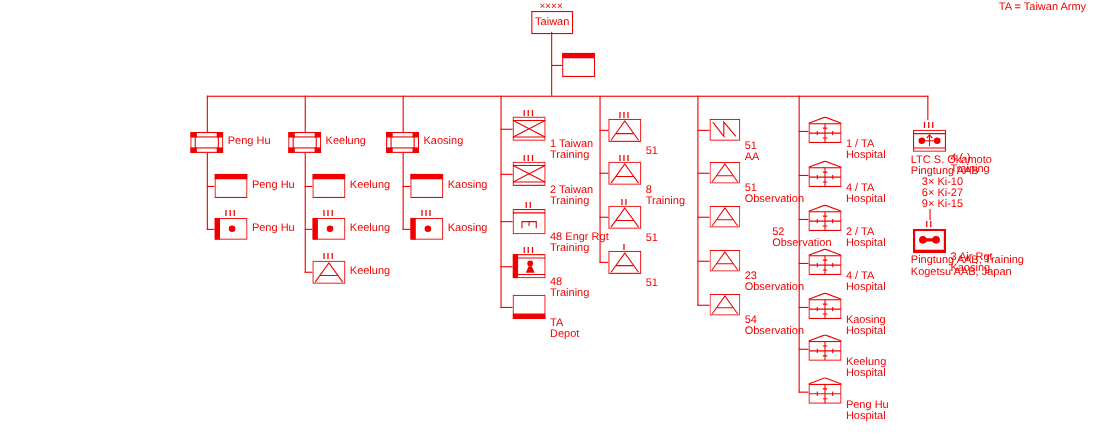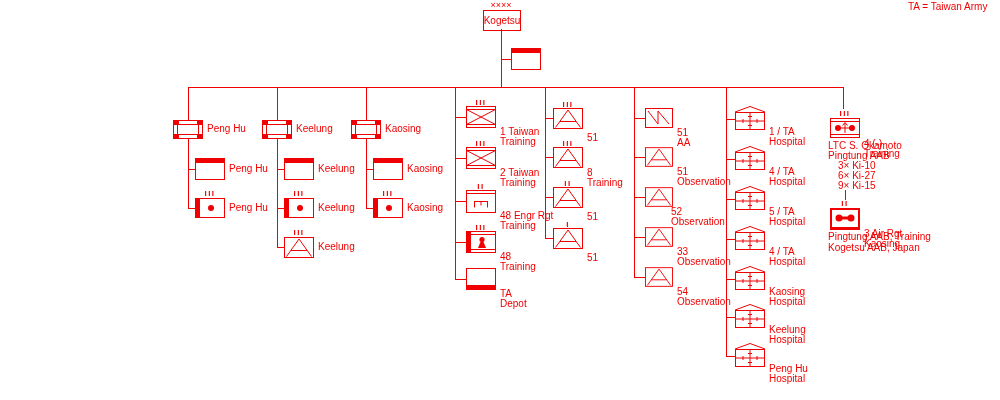--- a/index.html
+++ b/index.html
@@ -101,21 +101,21 @@
     </symbol>
   </defs>
 </svg>
 
 <div id="diagram">
 
   <div class="legend" style="left:908px;top:2px">TA = Taiwan Army</div>
 
   <div class="army-ec" style="left:481px;top:1px;width:40px">××××</div>
   <div class="rootbox" style="left:483px;top:10px;width:36px;height:19px">
-    <span>Kogetsu</span>
+    <span>Taiwan</span>
   </div>
   <div class="v" style="left:501px;top:29px;height:58px"></div>
   <div class="h" style="left:501px;top:59px;width:10px"></div>
   <svg class="sym" style="left:511px;top:48px;width:30px;height:22px">
       <use href="#s-hq"></use>
     </svg>
 
   <div class="h" style="left:188px;top:87px;width:656px"></div>
   <div class="v" style="left:188px;top:87px;height:33px"></div>
   <div class="v" style="left:277px;top:87px;height:33px"></div>
@@ -265,29 +265,29 @@
   <svg class="sym" style="left:645px;top:147px;width:28px;height:20px">
       <use href="#s-tri"></use>
     </svg>
   <div class="lb" style="left:677px;top:147px">
     <span>51</span><span>Observation</span></div>
 
   <div class="h" style="left:634px;top:197px;width:11px"></div>
   <svg class="sym" style="left:645px;top:187px;width:28px;height:20px">
       <use href="#s-tri"></use>
     </svg>
-  <div class="lb" style="left:671px;top:187px">
+  <div class="lb" style="left:702px;top:187px">
     <span>52</span><span>Observation</span></div>
 
   <div class="h" style="left:634px;top:237px;width:11px"></div>
   <svg class="sym" style="left:645px;top:227px;width:28px;height:20px">
       <use href="#s-tri"></use>
     </svg>
   <div class="lb" style="left:677px;top:227px">
-    <span>33</span><span>Observation</span></div>
+    <span>23</span><span>Observation</span></div>
 
   <div class="h" style="left:634px;top:277px;width:11px"></div>
   <svg class="sym" style="left:645px;top:267px;width:28px;height:20px">
       <use href="#s-tri"></use>
     </svg>
   <div class="lb" style="left:677px;top:267px">
     <span>54</span><span>Observation</span></div>
 
   <div class="h" style="left:726px;top:119px;width:9px"></div>
   <svg class="sym" style="left:735px;top:106px;width:30px;height:24px">
@@ -301,21 +301,21 @@
       <use href="#s-hosp"></use>
     </svg>
   <div class="lb" style="left:769px;top:147px">
     <span>4 / TA</span><span>Hospital</span></div>
 
   <div class="h" style="left:726px;top:199px;width:9px"></div>
   <svg class="sym" style="left:735px;top:186px;width:30px;height:24px">
       <use href="#s-hosp"></use>
     </svg>
   <div class="lb" style="left:769px;top:187px">
-    <span>5 / TA</span><span>Hospital</span></div>
+    <span>2 / TA</span><span>Hospital</span></div>
 
   <div class="h" style="left:726px;top:239px;width:9px"></div>
   <svg class="sym" style="left:735px;top:226px;width:30px;height:24px">
       <use href="#s-hosp"></use>
     </svg>
   <div class="lb" style="left:769px;top:227px">
     <span>4 / TA</span><span>Hospital</span></div>
 
   <div class="h" style="left:726px;top:279px;width:9px"></div>
   <svg class="sym" style="left:735px;top:266px;width:30px;height:24px">

